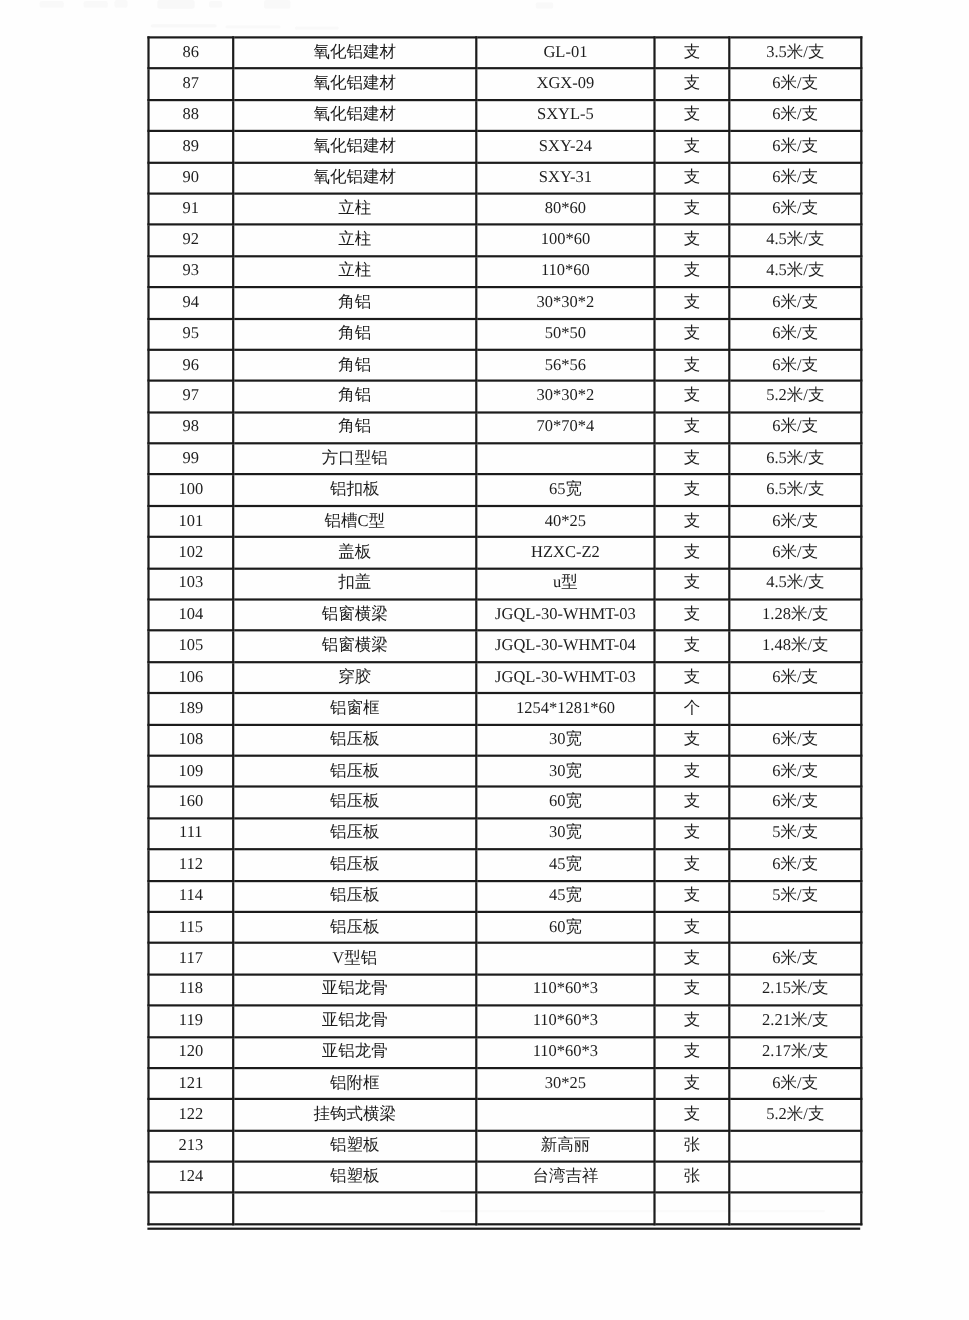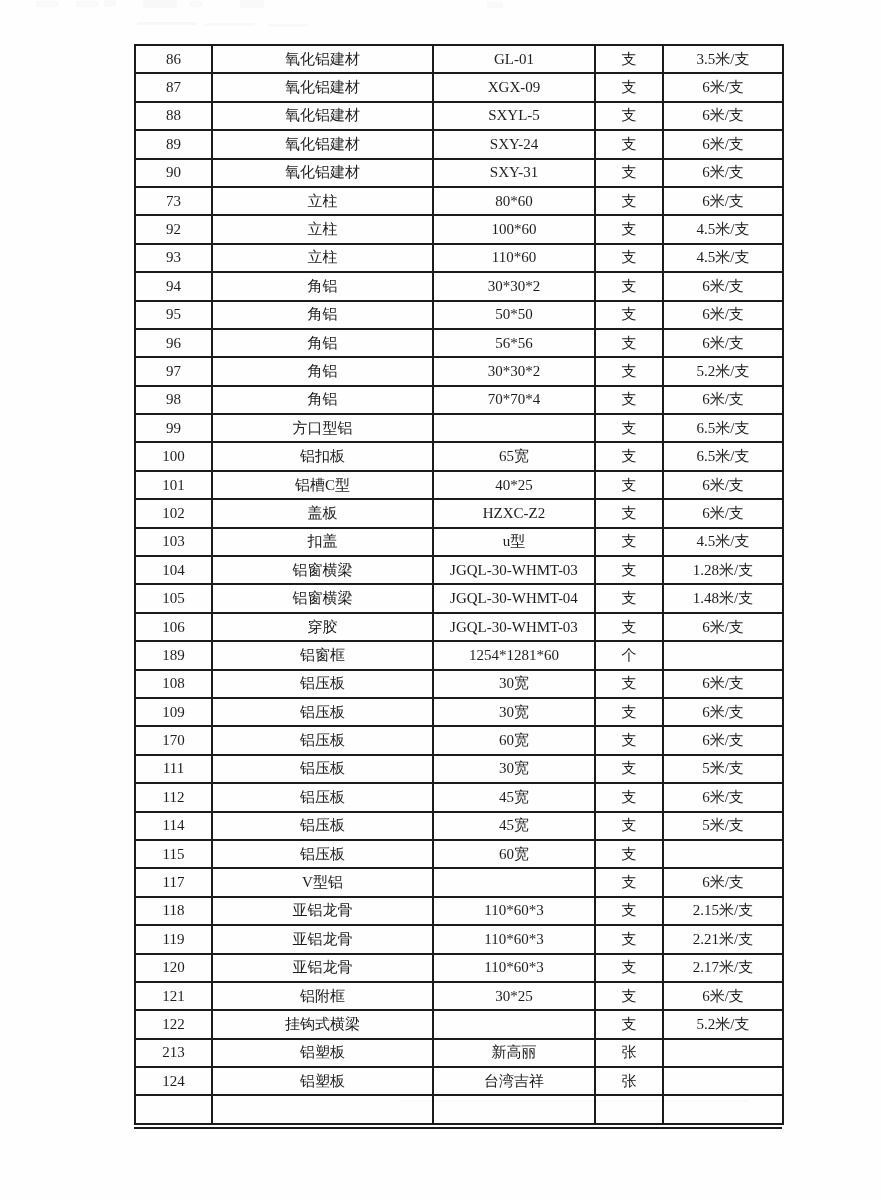--- a/index.html
+++ b/index.html
@@ -30,21 +30,20 @@
     left: 134px;
     top: 33px;
     width: 648px;
     border-bottom: 2px solid #1b1b1b;
     padding-bottom: 2px;
   }
   table.materials {
     border-collapse: collapse;
     table-layout: fixed;
     width: 648px;
-    margin-top: 11px;
   }
   table.materials td {
     border: 2px solid #1b1b1b;
     height: 26.4px;
     padding: 0 2px;
     text-align: center;
     vertical-align: middle;
     font-size: 15px;
     color: #1d1d1d;
     white-space: nowrap;
@@ -113,21 +112,21 @@
     <td>6米/支</td>
   </tr>
           <tr>
     <td>90</td>
     <td>氧化铝建材</td>
     <td>SXY-31</td>
     <td>支</td>
     <td>6米/支</td>
   </tr>
           <tr>
-    <td>73</td>
+    <td>91</td>
     <td>立柱</td>
     <td>80*60</td>
     <td>支</td>
     <td>6米/支</td>
   </tr>
           <tr>
     <td>92</td>
     <td>立柱</td>
     <td>100*60</td>
     <td>支</td>
@@ -246,21 +245,21 @@
     <td>6米/支</td>
   </tr>
           <tr>
     <td>109</td>
     <td>铝压板</td>
     <td>30宽</td>
     <td>支</td>
     <td>6米/支</td>
   </tr>
           <tr>
-    <td>170</td>
+    <td>160</td>
     <td>铝压板</td>
     <td>60宽</td>
     <td>支</td>
     <td>6米/支</td>
   </tr>
           <tr>
     <td>111</td>
     <td>铝压板</td>
     <td>30宽</td>
     <td>支</td>

